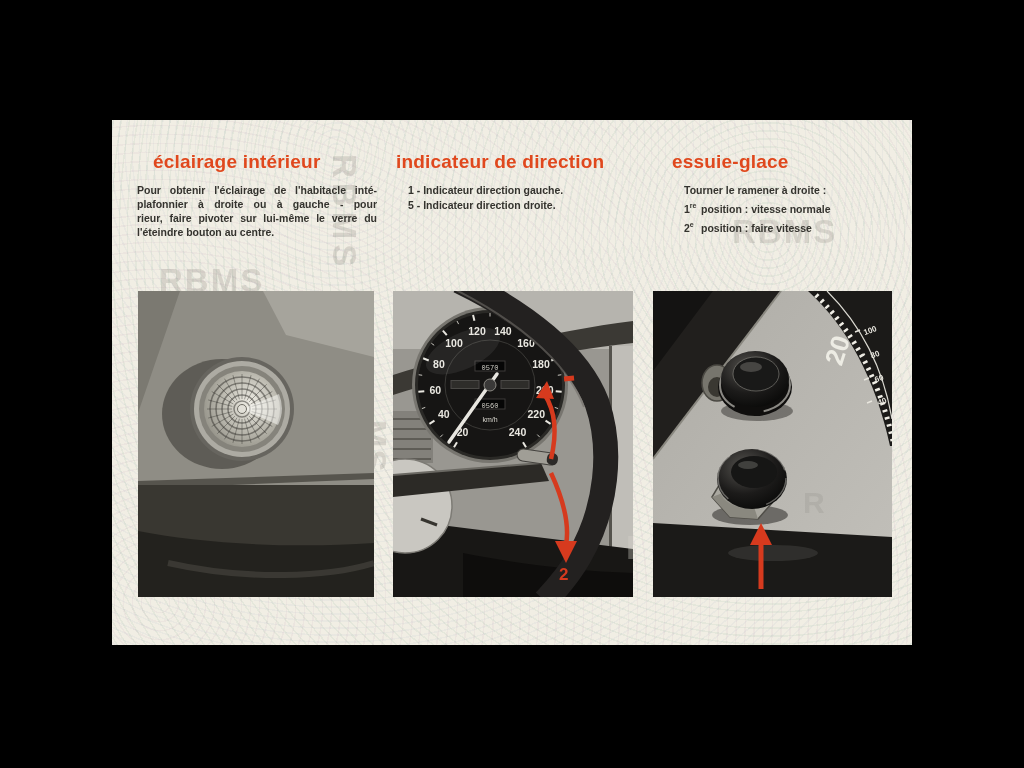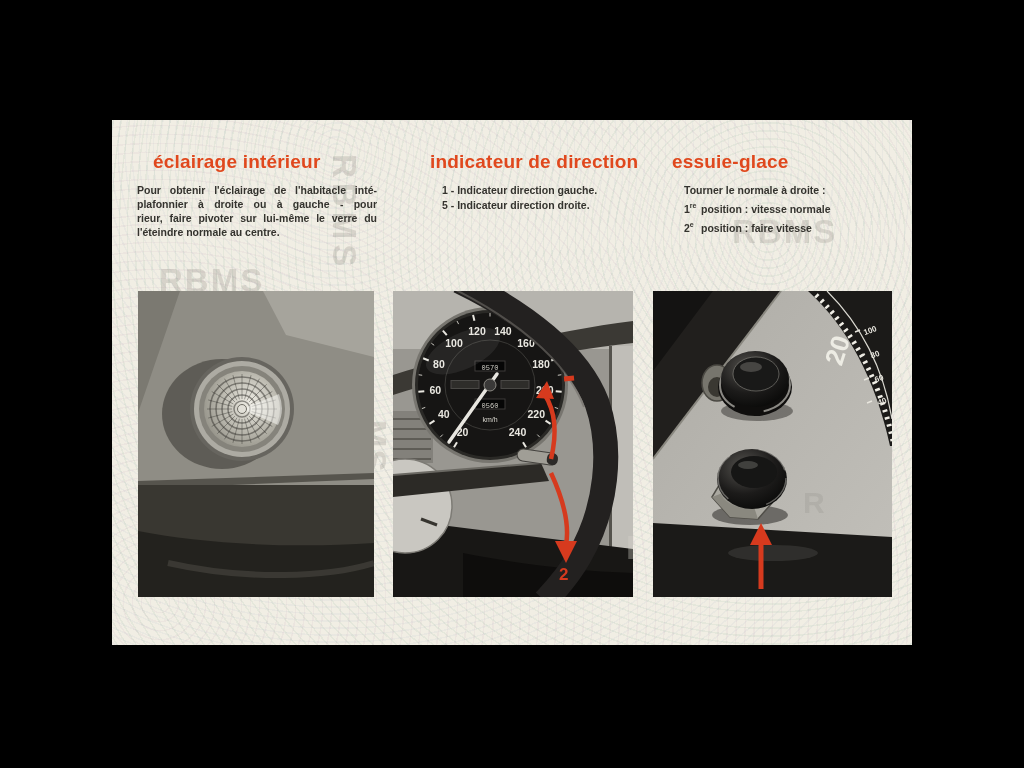--- a/index.html
+++ b/index.html
@@ -14,21 +14,21 @@
           repeating-radial-gradient(circle at 28% 6%, rgba(130,150,185,0.07) 0 1.5px, rgba(255,255,255,0) 1.5px 7px);
         overflow:hidden;}
   .wm{position:absolute;font-weight:bold;color:var(--wm,rgba(125,120,108,0.22));
       letter-spacing:2px;z-index:1;white-space:nowrap;}
   .wm-h1{left:47px;top:142px;font-size:33px;}
   .wm-v1{left:251px;top:34px;font-size:33px;letter-spacing:5px;transform:rotate(90deg);transform-origin:0 0;}
   .wm-h2{left:620px;top:93px;font-size:33px;}
   .wm-v2{left:281px;top:300px;font-size:33px;transform:rotate(90deg);transform-origin:0 0;}
   .col{position:absolute;top:31px;z-index:3;}
   .col1{left:25px;width:240px;}
-  .col2{left:302px;width:250px;}
+  .col2{left:268px;width:250px;}
   .col3{left:544px;width:250px;}
   h2{margin:0 0 10px 16px;font-size:19px;font-weight:bold;color:var(--accent,#e0481d);letter-spacing:.2px;}
   .jline{font-size:10.5px;line-height:14px;color:var(--body,#34332e);font-weight:bold;}
   .just{text-align:justify;text-align-last:justify;}
   .pline{font-size:10.5px;line-height:15px;color:var(--body,#34332e);font-weight:bold;margin-left:28px;}
   .pos-num{display:inline-block;min-width:17px;}
   sup{font-size:7px;}
   .photo{position:absolute;top:171px;height:306px;z-index:2;background:#8a8880;margin:0;}
   .photo1{left:26px;width:236px;}
   .photo2{left:281px;width:240px;}
@@ -47,36 +47,36 @@
     <div class="wm wm-v1">RBMS</div>
     <div class="wm wm-h2">RBMS</div>
     <div class="wm wm-v2">MS</div>
 
     <section class="col col1">
       <h2>éclairage intérieur</h2>
       <div>
         <div class="jline just">Pour obtenir l'éclairage de l'habitacle inté-</div>
         <div class="jline just">plafonnier à droite ou à gauche - pour</div>
         <div class="jline just">rieur, faire pivoter sur lui-même le verre du</div>
-        <div class="jline">l'éteindre normale au centre.</div>
+        <div class="jline">l'éteindre bouton au centre.</div>
       </div>
     </section>
 
     <section class="col col2">
       <h2>indicateur de direction</h2>
       <div>
         <div class="pline">1 - Indicateur direction gauche.</div>
         <div class="pline">5 - Indicateur direction droite.</div>
       </div>
     </section>
 
     <section class="col col3">
       <h2>essuie-glace</h2>
       <div>
-        <div class="pline">Tourner le normale à droite :</div>
+        <div class="pline">Tourner le ramener à droite :</div>
         <div class="pline"><span class="pos-num"><span>1</span><sup>re</sup></span><span>position : vitesse normale</span></div>
         <div class="pline"><span class="pos-num"><span>2</span><sup>e</sup></span><span>position : faire vitesse</span></div>
       </div>
     </section>
 
     <figure class="photo photo1">
       <svg viewBox="0 0 236 306">
         <defs>
           <radialGradient id="glassGrad" cx="60%" cy="42%" r="70%">
             <stop offset="0%" stop-color="#efede5"></stop>

